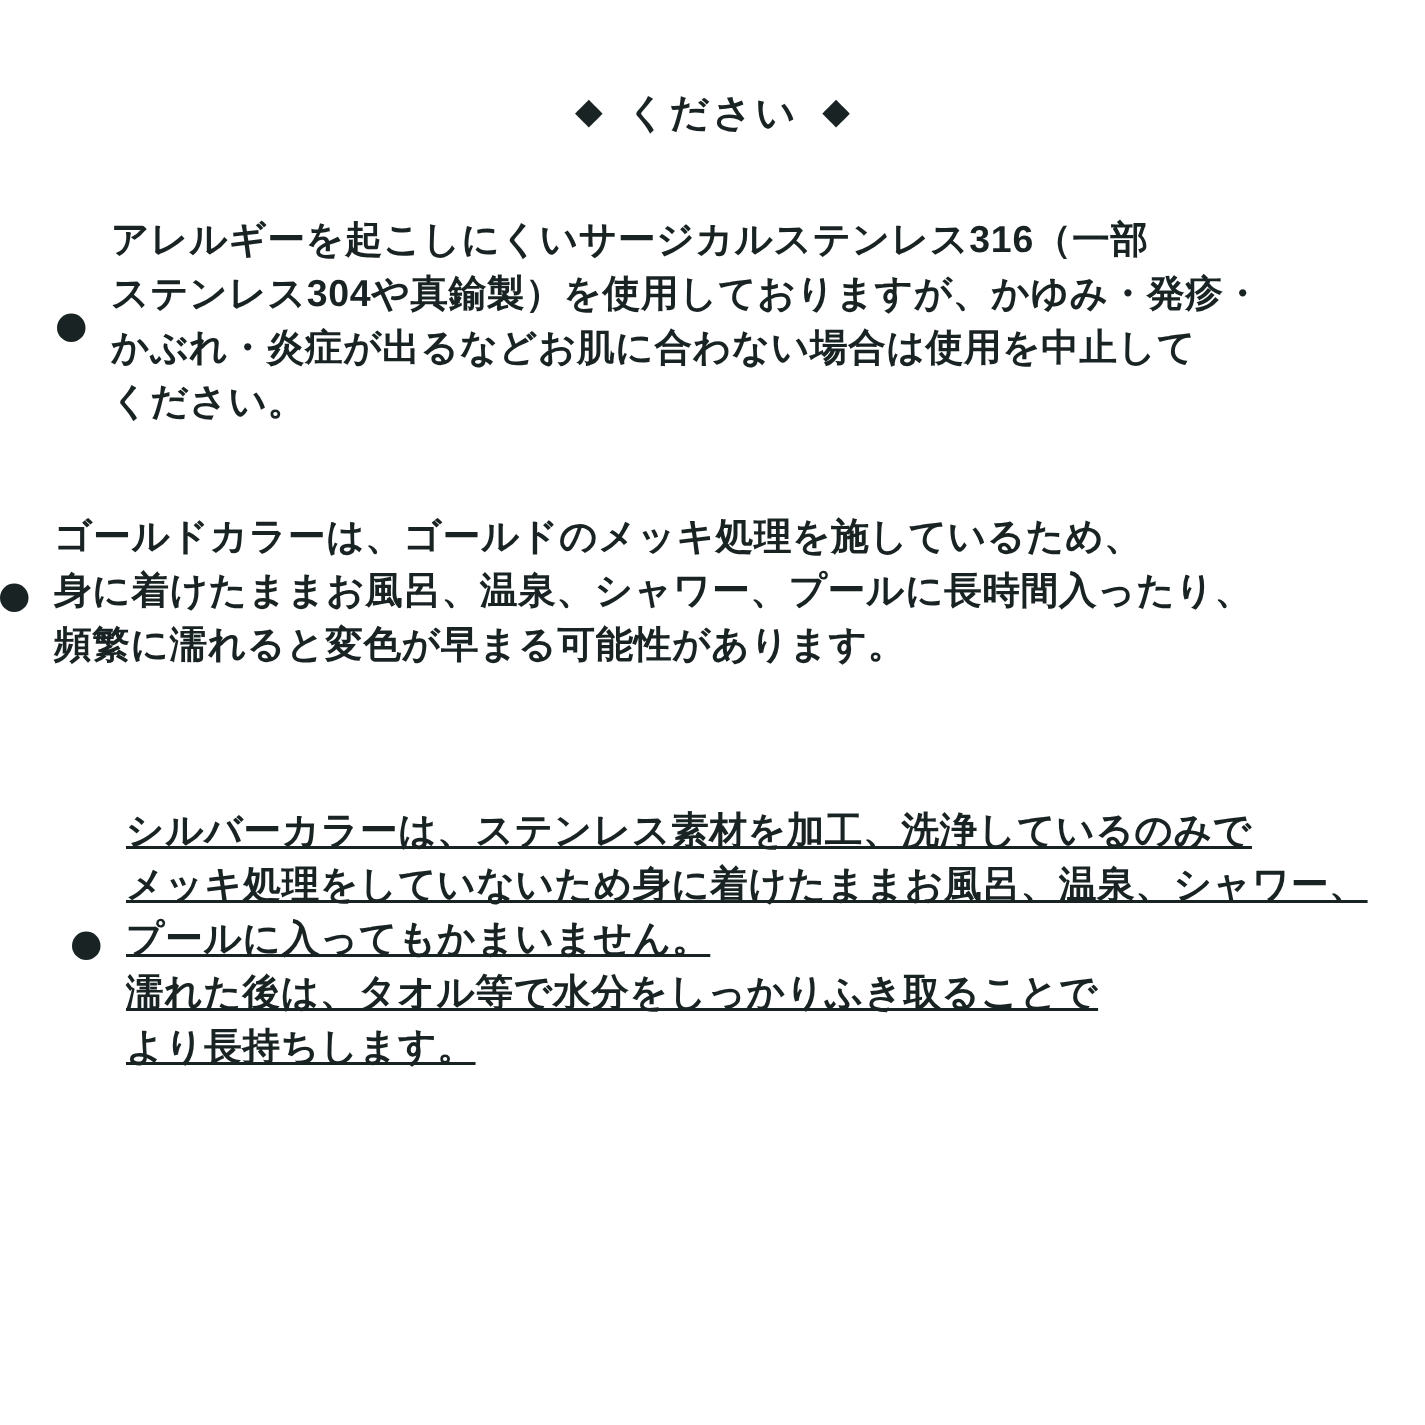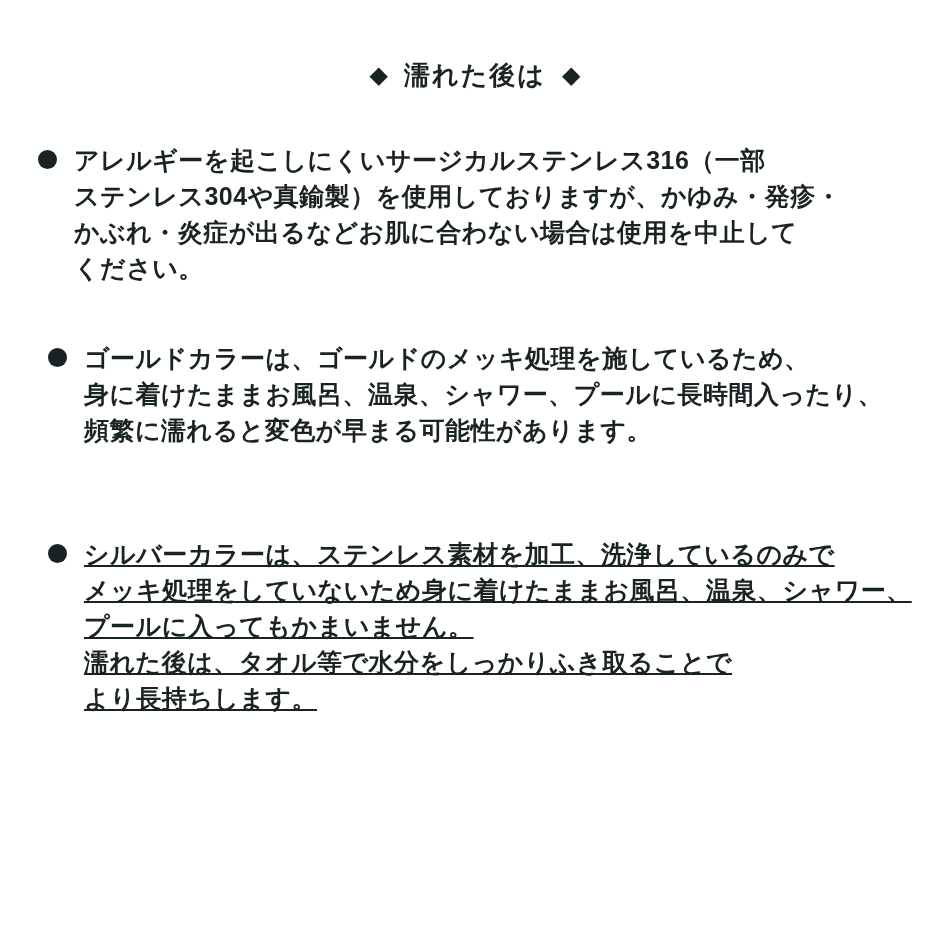--- a/index.html
+++ b/index.html
@@ -29,50 +29,50 @@
   }
   .title .diamond {
     font-size: 24px;
     letter-spacing: 0;
   }
   .notices {
     margin-top: 50px;
   }
   .notice {
     display: flex;
-    align-items: flex-start;
+    align-items: center;
     padding-right: 30px;
   }
   .notice .bullet {
     flex: 0 0 auto;
     width: 19px;
     height: 19px;
     border-radius: 50%;
     background: #1a2323;
     margin-top: 8px;
     margin-right: 17px;
   }
   .notice .text {
     font-size: 25px;
     line-height: 36px;
     letter-spacing: 0.5px;
     white-space: pre-line;
   }
   .notice-1 { padding-left: 38px; margin-bottom: 54px; }
-  .notice-2 { padding-left: 48px; margin-bottom: 88px; }
+  .notice-2 { margin-bottom: 88px; }
   .notice-3 { padding-left: 48px; text-decoration: underline; }
 </style>
 </head>
 <body>
 
 <div class="page">
 
   <div class="title">
     <span class="diamond">◆</span>
-    <span>濡れた後は</span>
+    <span>ください</span>
     <span class="diamond">◆</span>
   </div>
 
   <div class="notices">
 
     <div class="notice notice-1">
       <div class="bullet"></div>
       <div class="text">アレルギーを起こしにくいサージカルステンレス316（一部
 ステンレス304や真鍮製）を使用しておりますが、かゆみ・発疹・
 かぶれ・炎症が出るなどお肌に合わない場合は使用を中止して

